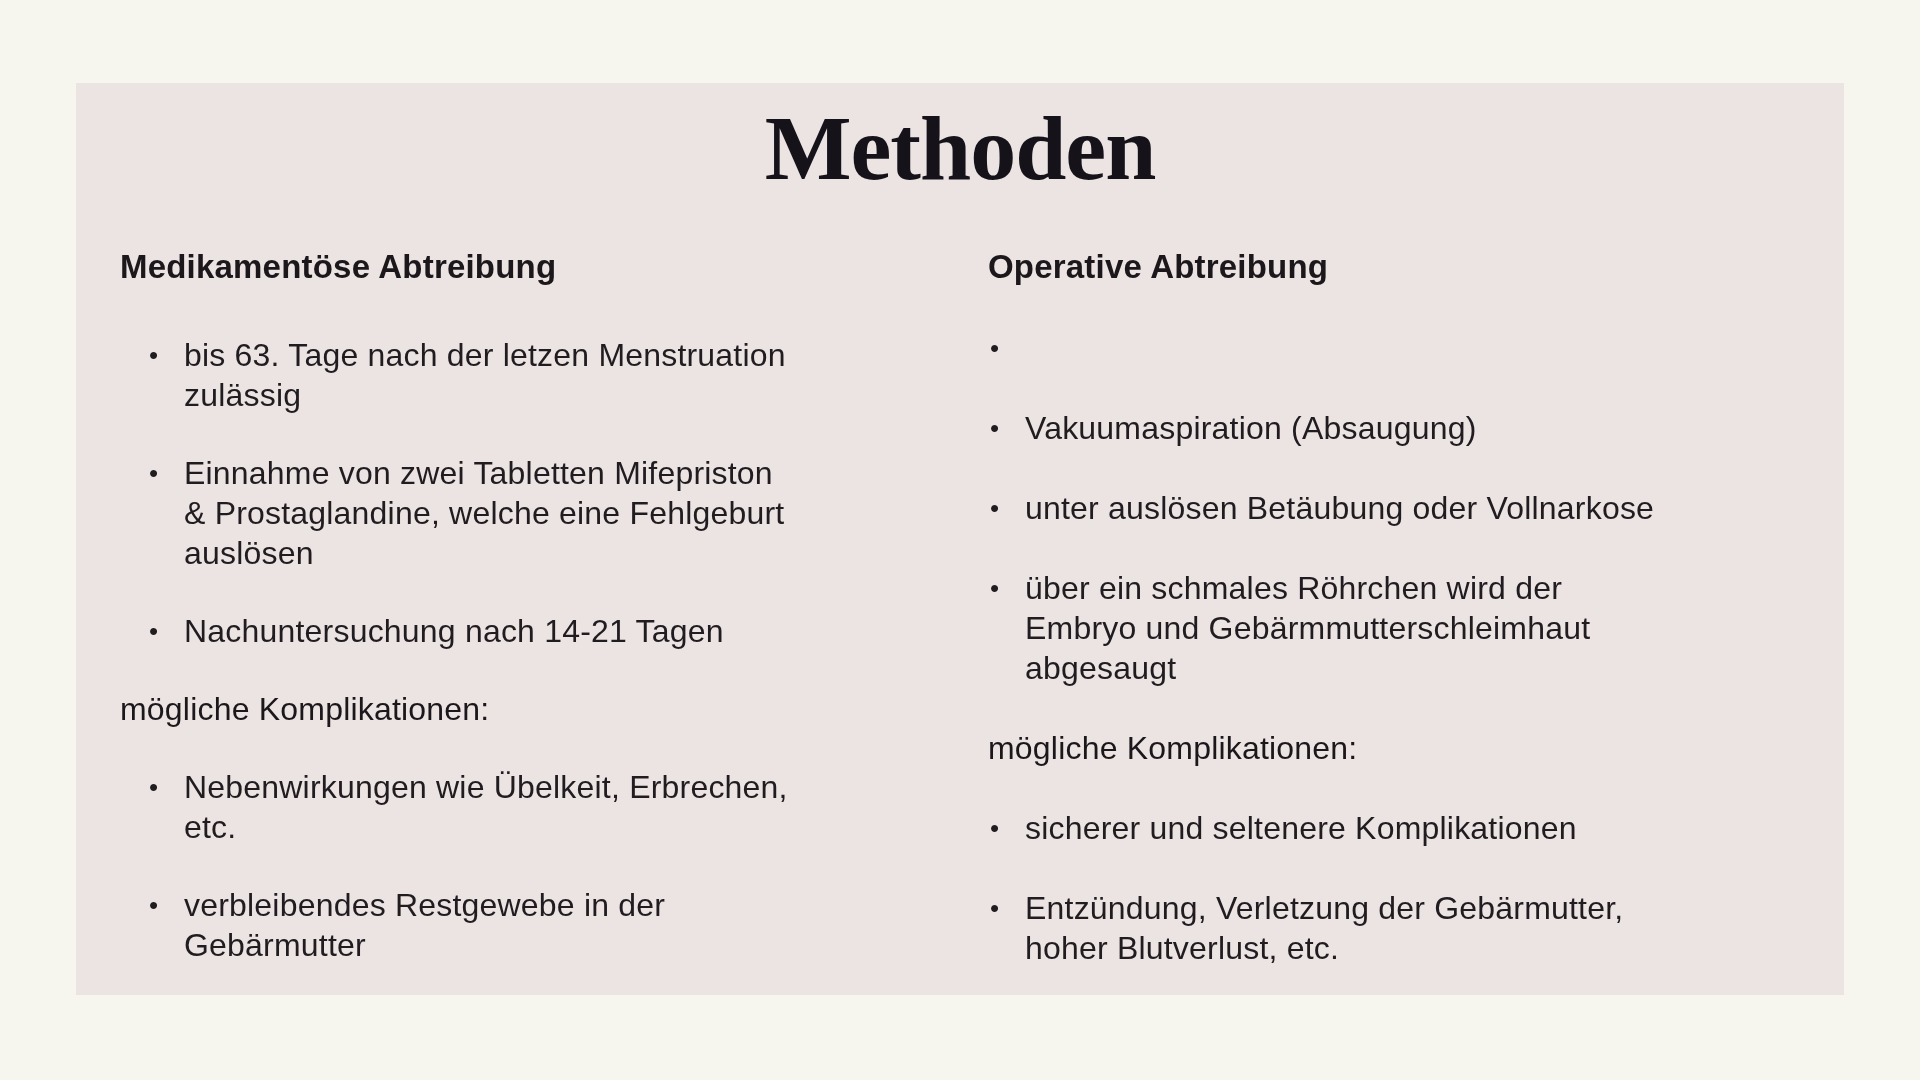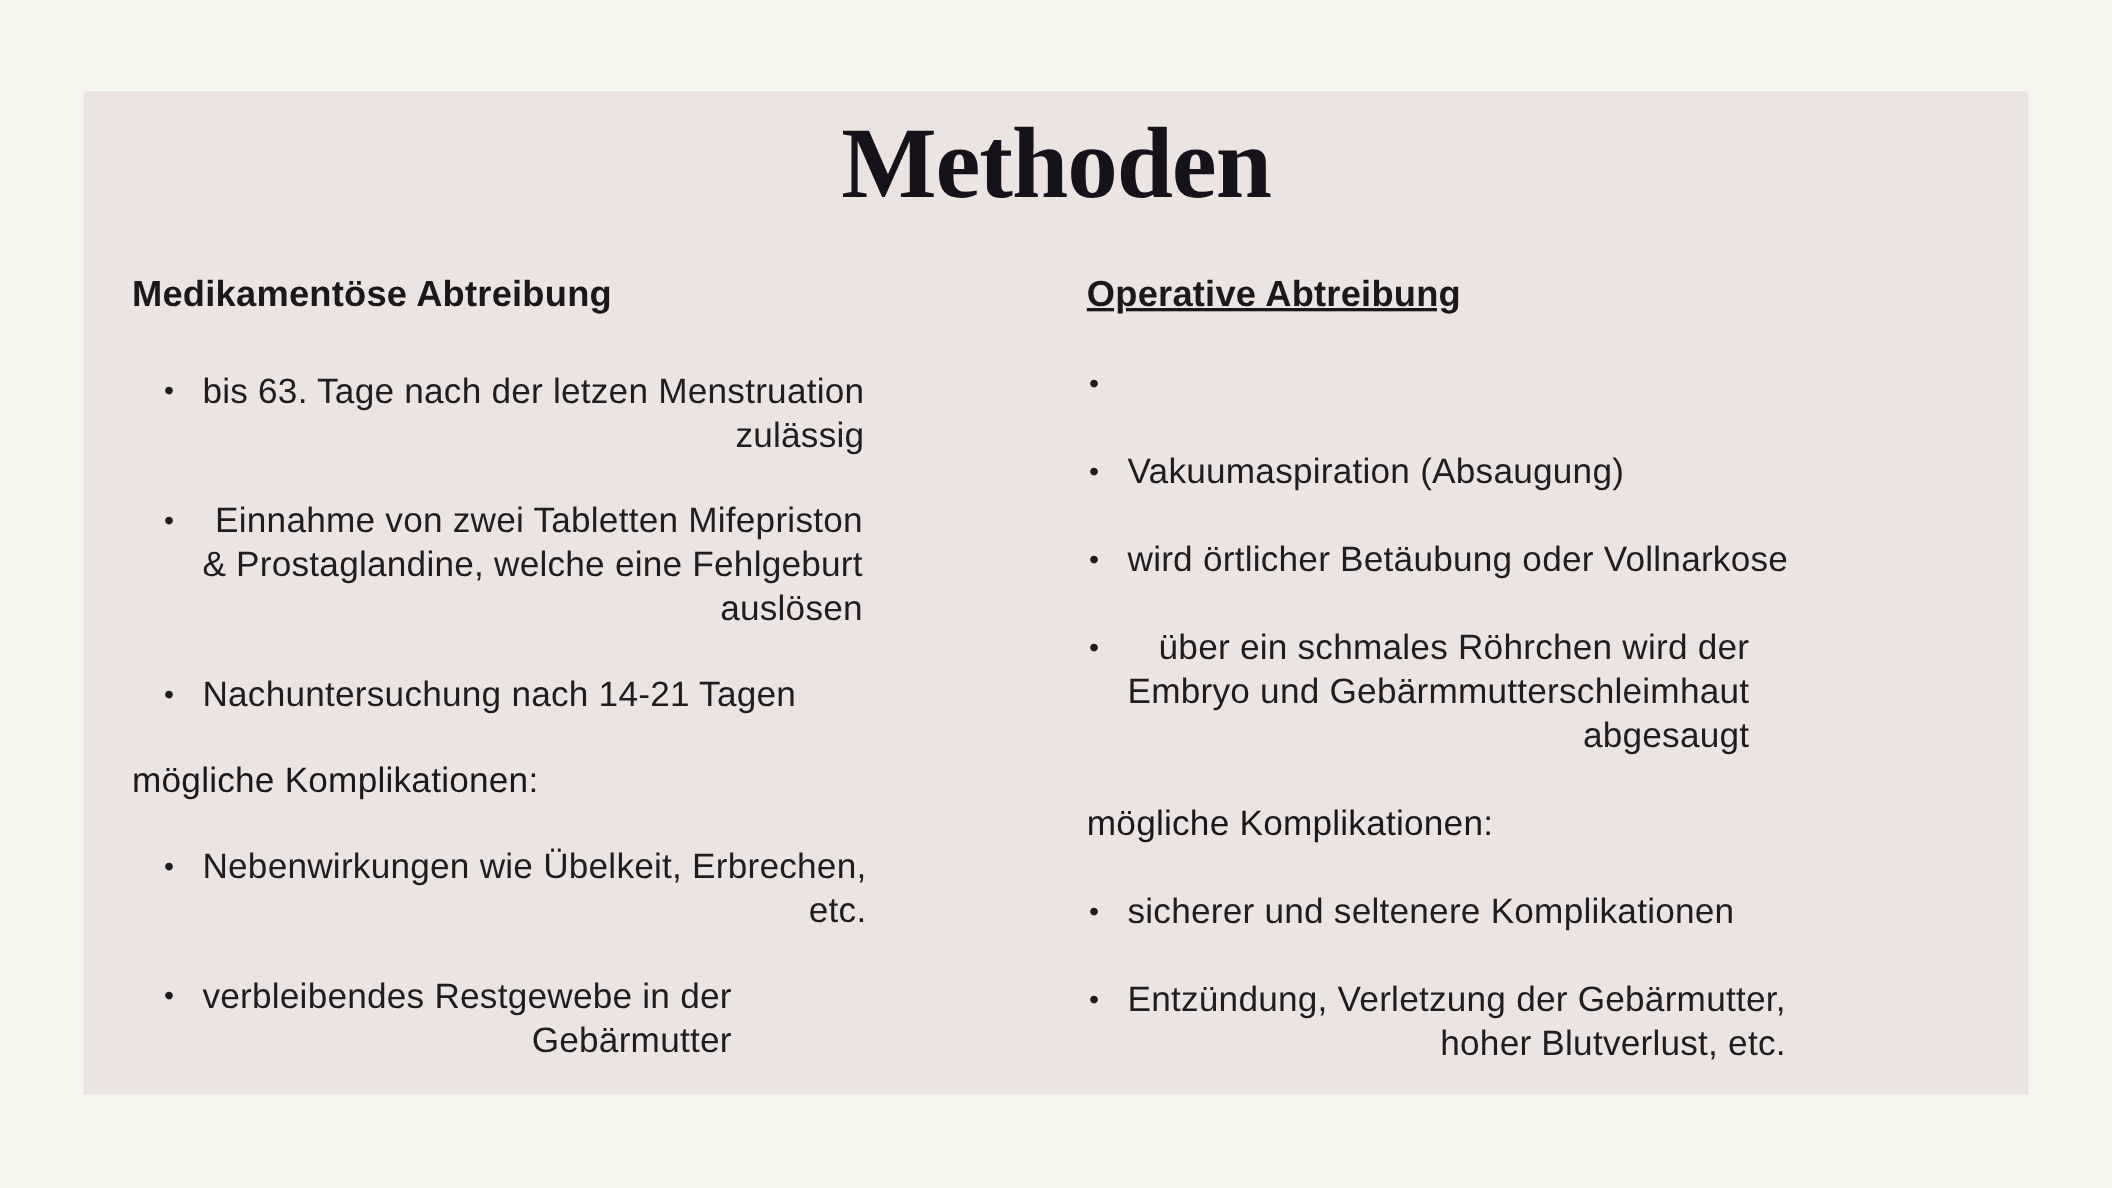--- a/index.html
+++ b/index.html
@@ -51,21 +51,21 @@
   .col-right { left: 912px; width: 810px; }
   .col-heading {
     margin: 0;
     text-align: left;
     font-size: 33px;
     line-height: 40px;
     font-weight: 700;
     color: #1b171b;
   }
   .col-left  .col-heading { margin-bottom: 48px; }
-  .col-right .col-heading { margin-bottom: 41px; text-decoration: underline; }
+  .col-right .col-heading { margin-bottom: 41px; }
   ul.bullets {
     list-style: none;
     margin: 0;
     padding: 0;
   }
   .col-left  ul.bullets { padding-left: 29px; }
   .col-right ul.bullets { padding-left: 2px;  }
   ul.bullets li {
     display: flex;
     align-items: flex-start;
@@ -74,21 +74,20 @@
   .col-right ul.bullets li { margin-bottom: 40px; }
   .dot {
     flex: 0 0 35px;
     width: 35px;
     font-size: 26px;
     line-height: 40px;
     color: #201c20;
   }
   .txt {
     white-space: pre-line;
-    text-align: right;
   }
   .sub {
     margin: 0;
     font-weight: 400;
     font-size: 32px;
     line-height: 40px;
     color: #1b171b;
   }
   .col-left  .sub { margin-bottom: 38px; }
   .col-right .sub { margin-bottom: 40px; }
@@ -144,21 +143,21 @@
       <ul class="bullets">
         <li>
           <span class="dot">•</span>
         </li>
         <li>
           <span class="dot">•</span>
           <span class="txt">Vakuumaspiration (Absaugung)</span>
         </li>
         <li>
           <span class="dot">•</span>
-          <span class="txt">wird örtlicher Betäubung oder Vollnarkose</span>
+          <span class="txt">unter auslösen Betäubung oder Vollnarkose</span>
         </li>
         <li>
           <span class="dot">•</span>
           <span class="txt">über ein schmales Röhrchen wird der
 Embryo und Gebärmmutterschleimhaut
 abgesaugt</span>
         </li>
       </ul>
 
       <p class="sub">mögliche Komplikationen:</p>

